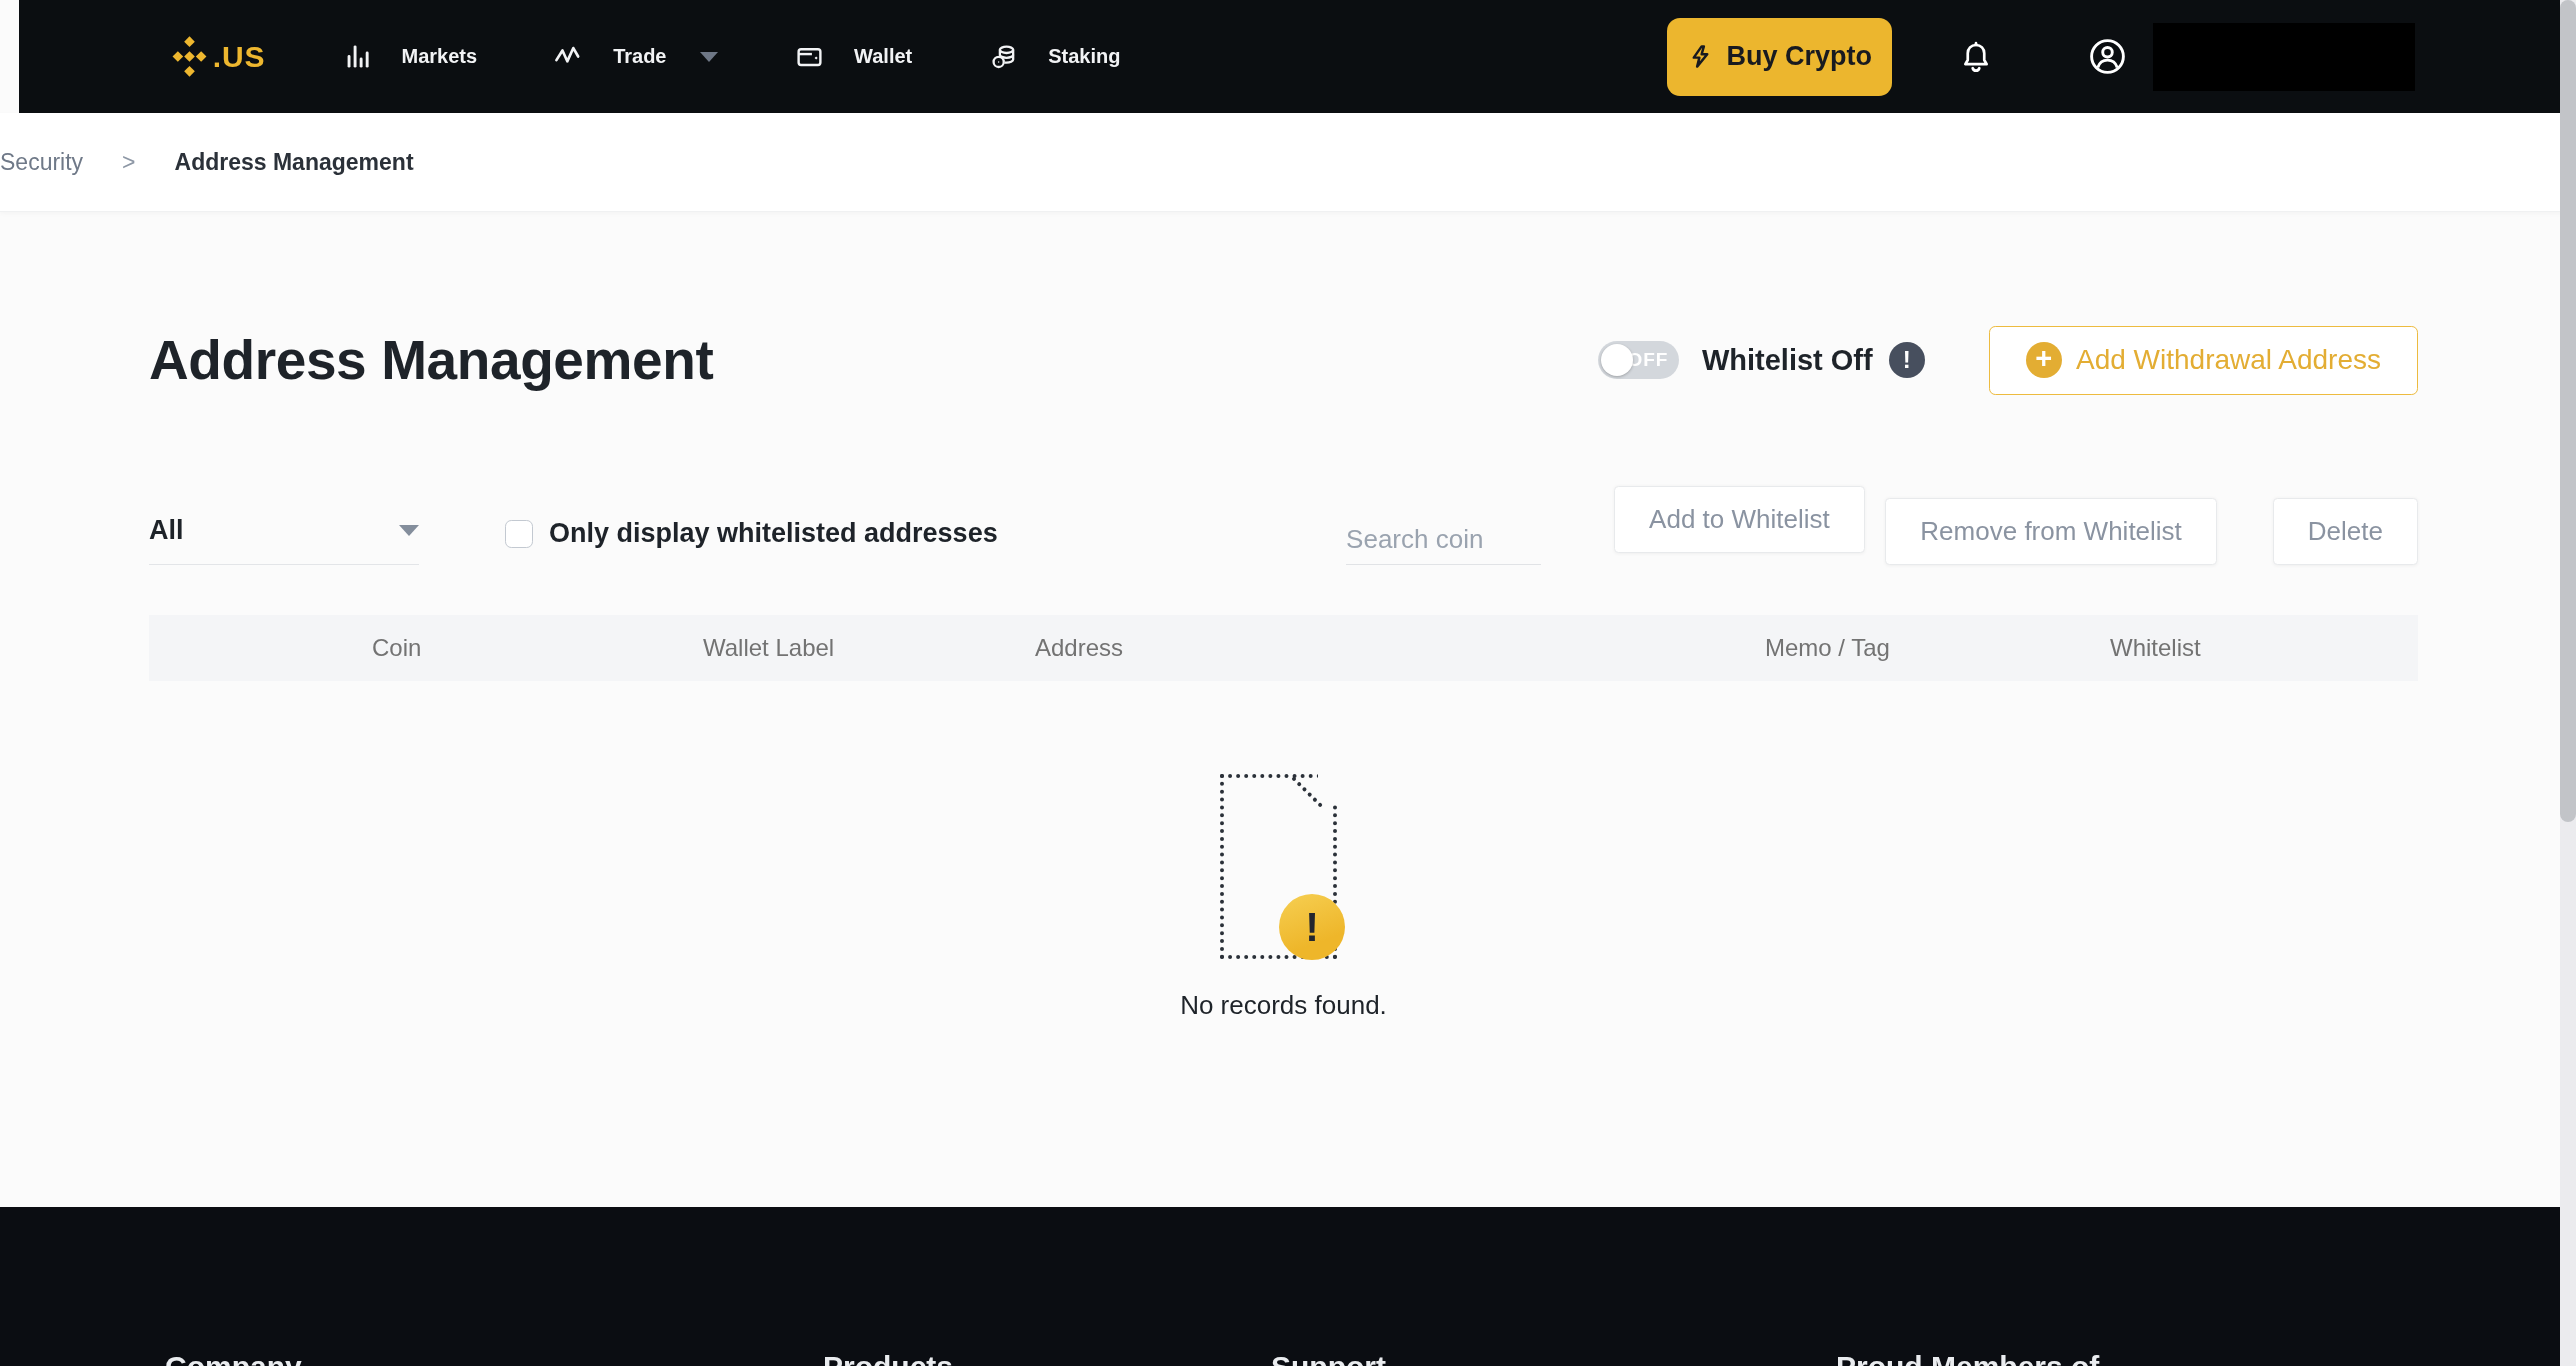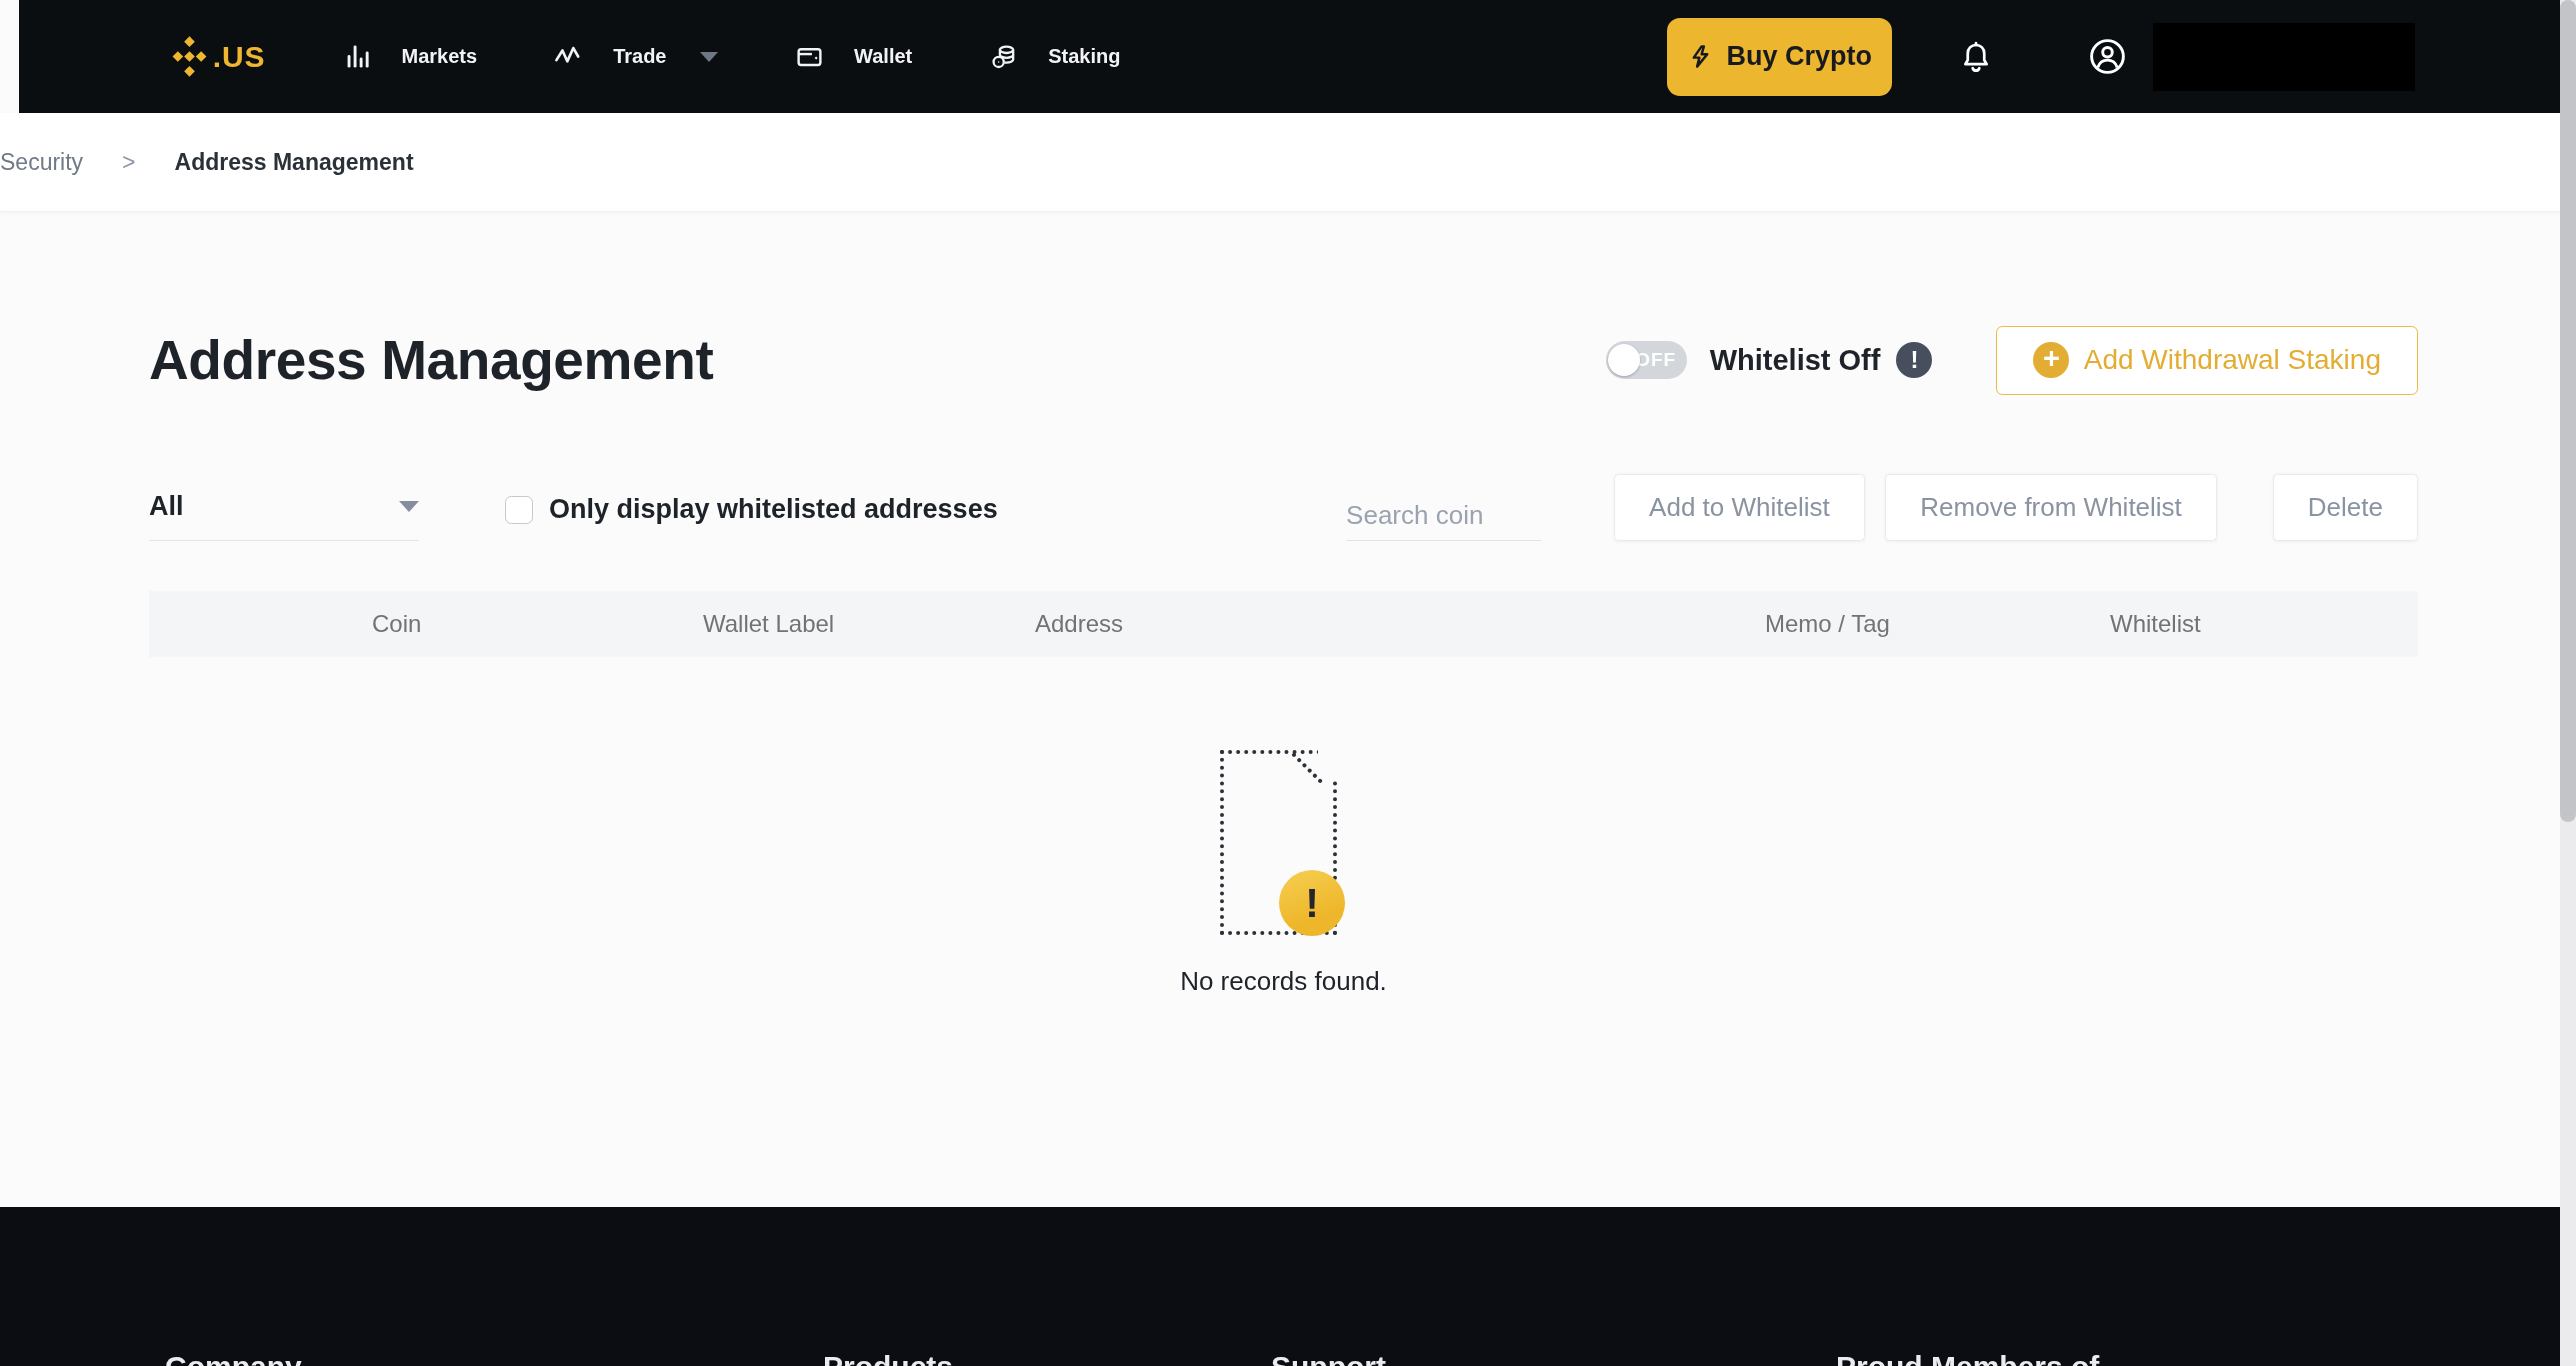--- a/index.html
+++ b/index.html
@@ -71,21 +71,21 @@
     background:#ffffff; cursor:pointer; }
   .check-label { font-size:27px; font-weight:700; color:#1e2329; }
   .search-box { margin-left:auto; width:195px; border-bottom:1.8px solid #e1e3e6; padding-bottom:9px; }
   .search-box input { width:100%; border:none; outline:none; background:transparent;
     font-size:26px; color:#1e2329; font-family:inherit; }
   .search-box input::placeholder { color:#9aa3af; }
   .action-btns { margin-left:73px; display:flex; align-items:center; }
   .ghost-btn { height:67px; background:#ffffff; border:0.9px solid #e8eaec; border-radius:4.5px;
     padding:0 34px; color:#8a93a1; font-size:26px; font-family:inherit; cursor:pointer;
     box-shadow:0 0.9px 3.6px rgba(0,0,0,0.05); white-space:nowrap; }
-  .ghost-btn + .ghost-btn { margin-left:20.6px; }
+  .ghost-btn + .ghost-btn { margin-left:20.6px;margin-top:24px; }
   .ghost-btn.last { margin-left:56px; }
 
   .table-head { margin-top:50px; height:66px; background:#f4f5f7; position:relative; }
   .th { position:absolute; top:0; line-height:66px; font-size:24px; color:#737373; }
   .th0 { left:223px; } .th1 { left:554px; } .th2 { left:886px; }
   .th3 { left:1616px; } .th4 { left:1961px; }
 
   .empty-wrap { margin-top:93px; display:flex; flex-direction:column; align-items:center; }
   .empty-art { position:relative; width:127px; height:186px; }
   .empty-doc { position:absolute; left:0; top:0; width:117px; height:185px;
@@ -202,21 +202,21 @@
 
     <div class="title-controls">
       <div class="toggle">
         <span class="toggle-knob"></span>
         <span class="toggle-text">OFF</span>
       </div>
       <span class="whitelist-label">Whitelist Off</span>
       <span class="info-dot">!</span>
       <button class="add-btn">
         <span class="plus-dot">+</span>
-        <span>Add Withdrawal Staking</span>
+        <span>Add Withdrawal Address</span>
       </button>
     </div>
   </div>
 
   <div class="filter-row">
     <div class="coin-select">
       <span class="coin-select-value">All</span>
       <span class="select-caret"></span>
     </div>
     <div class="check-group">

